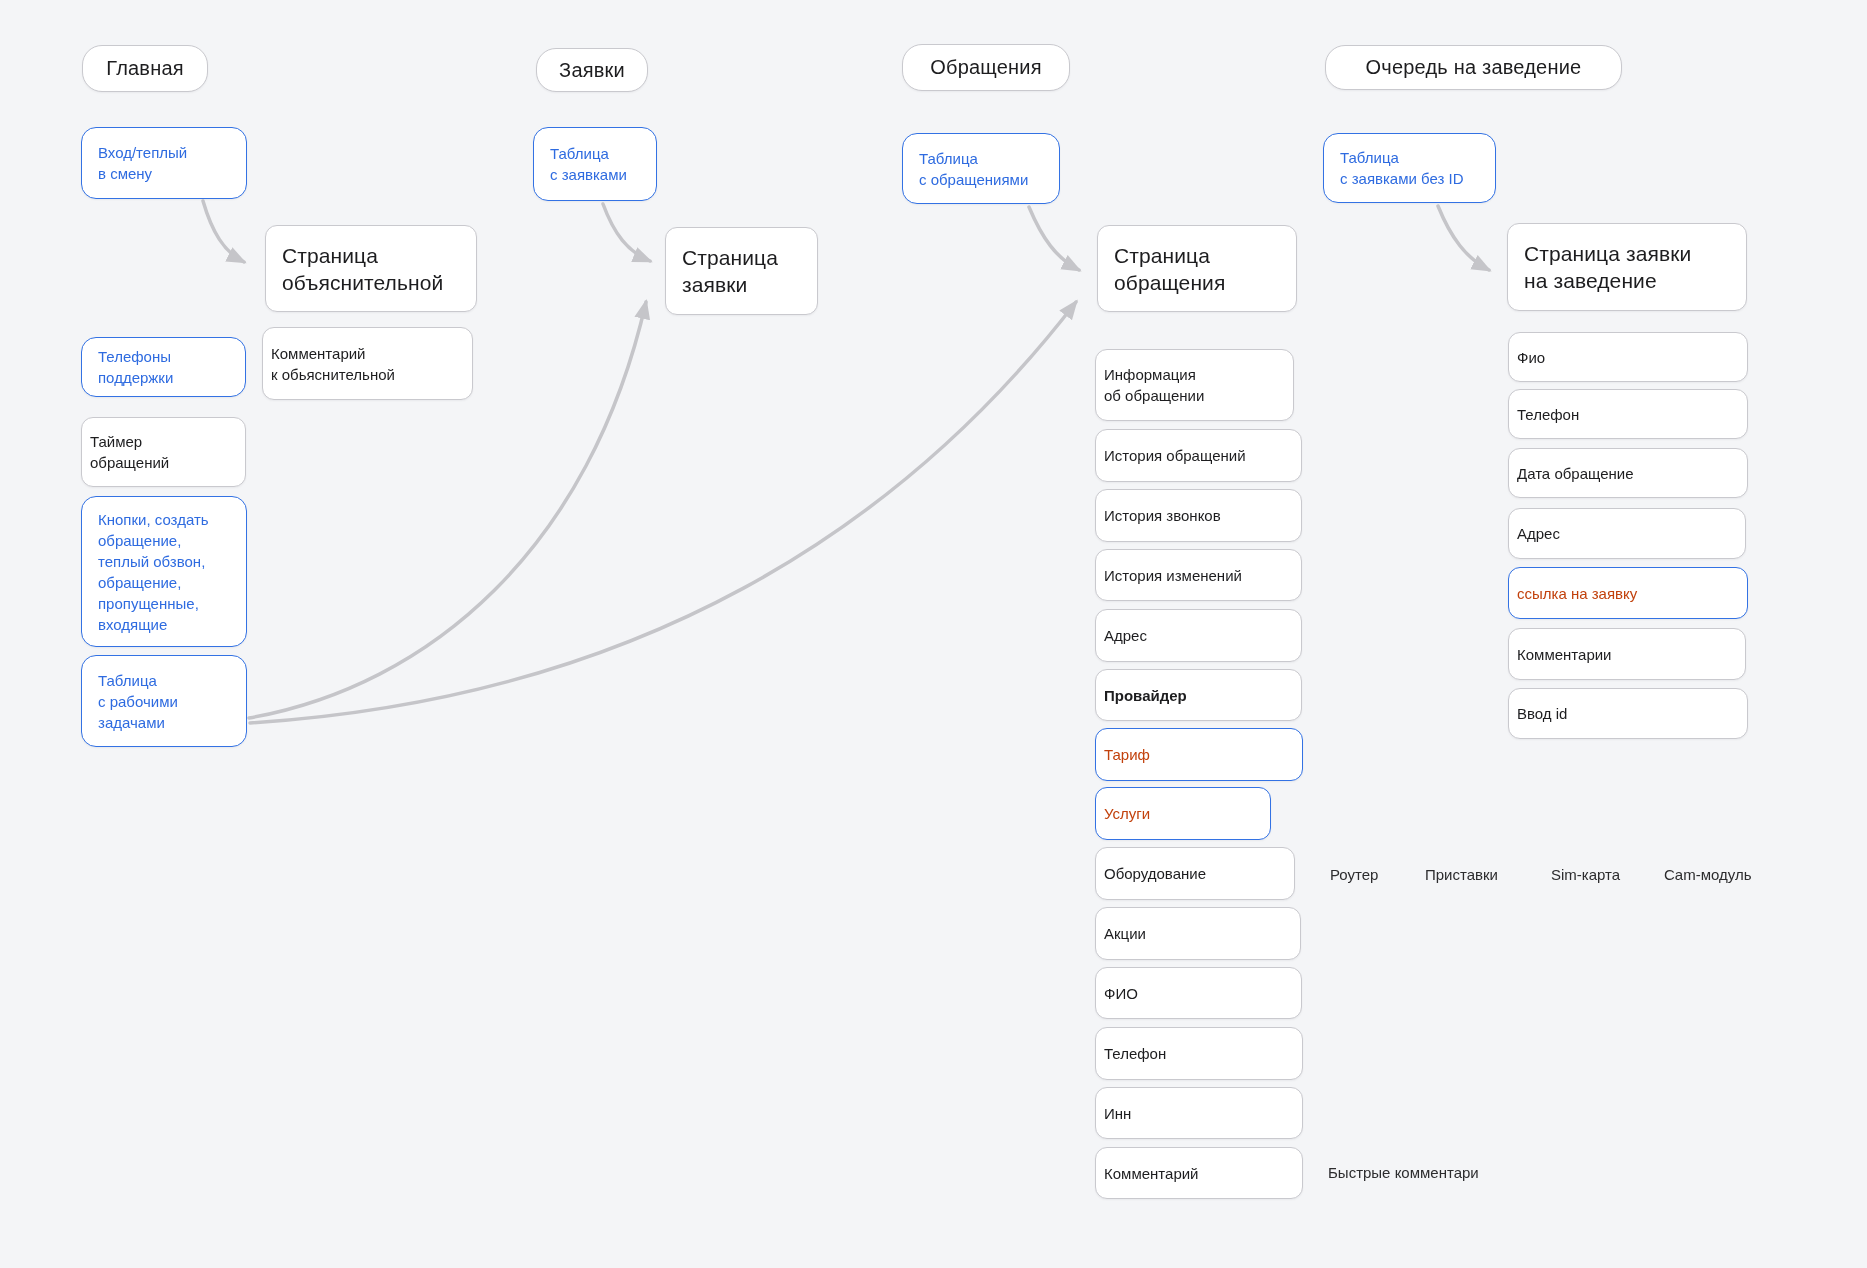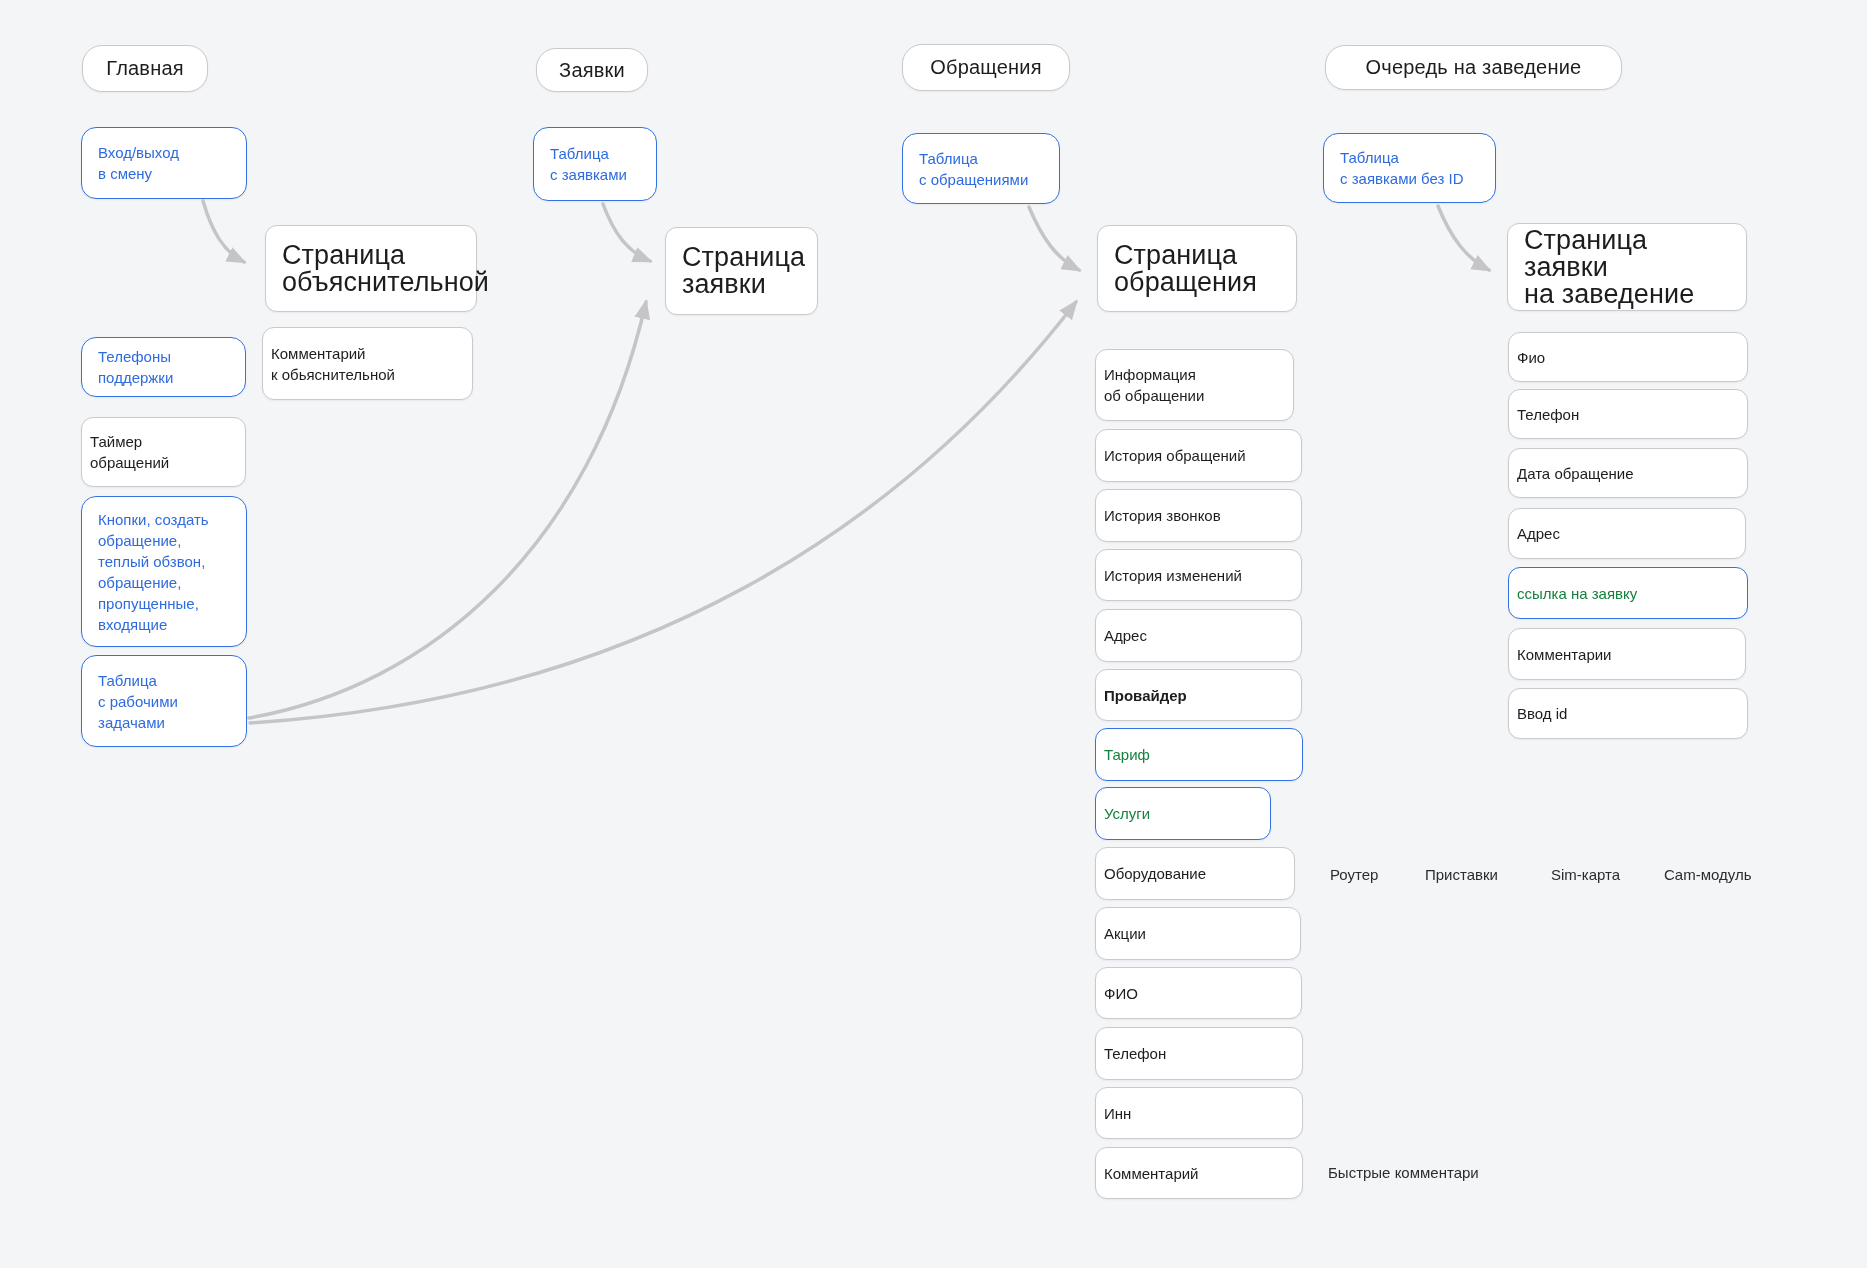--- a/index.html
+++ b/index.html
@@ -29,36 +29,36 @@
   }
   .hdr{
     border-radius:20px;
     font-size:20px;
     justify-content:center;
     padding:8px 10px;
     letter-spacing:.2px;
   }
   .page{
     border-radius:12px;
-    font-size:27px;
+    font-size:21px;
     line-height:27px;
     letter-spacing:.1px;
   }
   .feature{
     border:1.5px solid #3372e4;
     color:#2e6be0;
     border-radius:15px;
   }
   .item{
     border-radius:12px;
     padding-left:8px;
   }
   .item.blue{
     border-color:#3372e4;
-    color:#15803d;
+    color:#c2410c;
   }
   .lbl{
     position:absolute;
     font-size:15px;
     color:#2c2c2e;
     white-space:nowrap;
   }
 </style>
 </head>
 <body>
@@ -76,21 +76,21 @@
       <path d="M603,204 C614,234 628,252 650,261" marker-end="url(#ah)"></path>
       <path d="M1029,207 C1042,238 1056,258 1079,270" marker-end="url(#ah)"></path>
       <path d="M1438,206 C1451,238 1466,258 1489,270" marker-end="url(#ah)"></path>
       <path d="M249,718 C430,686 590,548 646,302" marker-end="url(#ah)"></path>
       <path d="M250,723 C640,698 902,528 1076,302" marker-end="url(#ah)"></path>
     </g>
   </svg>
 
   <div class="node hdr" style="left:82px;top:45px;width:126px;height:47px;">Главная</div>
 
-  <div class="node feature" style="left:81px;top:127px;width:166px;height:72px;">Вход/выход
+  <div class="node feature" style="left:81px;top:127px;width:166px;height:72px;">Вход/теплый
 в смену</div>
 
   <div class="node page" style="left:265px;top:225px;width:212px;height:87px;">Страница
 объяснительной</div>
 
   <div class="node item" style="left:262px;top:327px;width:211px;height:73px;">Комментарий
 к обьяснительной</div>
 
   <div class="node feature" style="left:81px;top:337px;width:165px;height:60px;">Телефоны
 поддержки</div>

